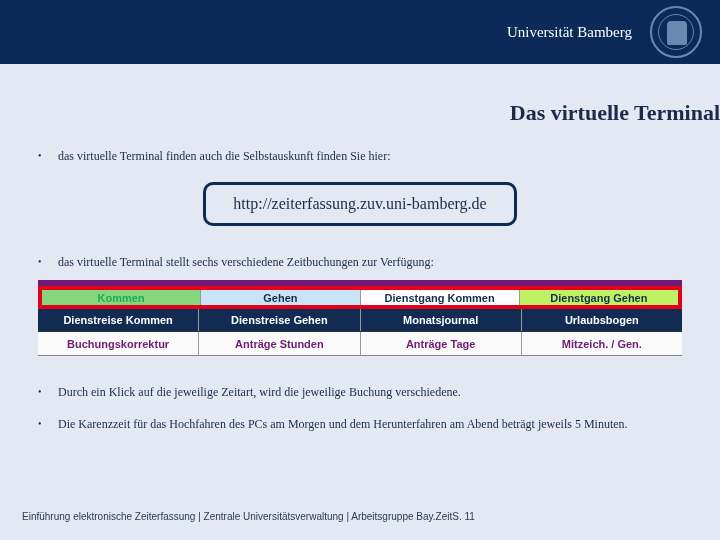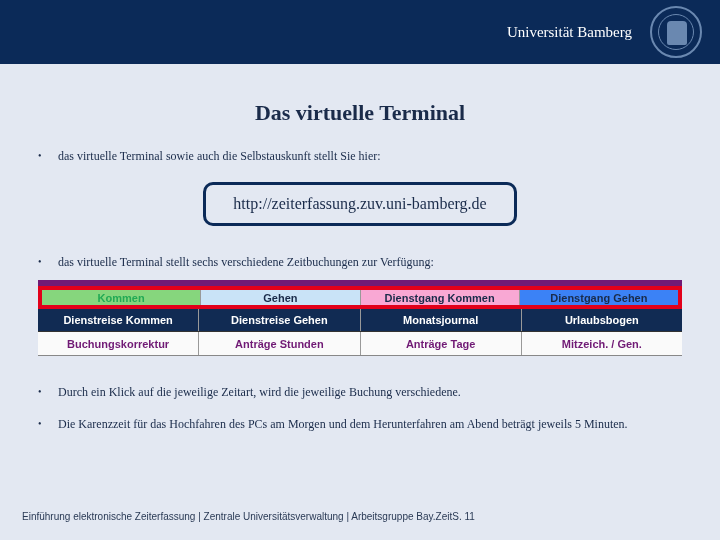--- a/index.html
+++ b/index.html
@@ -2,57 +2,57 @@
 <html><head>
 <meta charset="utf-8">
 <style>
   *{margin:0;padding:0;box-sizing:border-box}
   body{width:720px;height:540px;background:#e3e8f2;font-family:Georgia,serif;color:#1a2b4a;overflow:hidden;position:relative}
   .header{height:64px;background:#0b2a58;position:relative}
   .uni-name{position:absolute;right:88px;top:24px;color:#fff;font-family:Georgia,serif;font-size:15px}
   .seal{position:absolute;right:18px;top:6px;width:52px;height:52px;border:2px solid #6a88b0;border-radius:50%;display:flex;align-items:center;justify-content:center}
   .seal-inner{width:36px;height:36px;border:1px solid #6a88b0;border-radius:50%;position:relative}
   .seal-inner::before{content:"";position:absolute;top:6px;left:8px;width:20px;height:24px;background:#6a88b0;border-radius:4px 4px 2px 2px}
-  .title{text-align:center;font-family:Georgia,serif;font-size:22px;margin-top:36px}
+  .title{text-align:right;font-family:Georgia,serif;font-size:22px;margin-top:36px}
   .content{padding:0 38px}
   ul{list-style:none}
   .bullet{display:flex;align-items:flex-start;margin-top:22px;font-size:12px}
   .bullet .dot{width:20px;flex-shrink:0;font-size:10px;line-height:16px}
   .bullet .txt{flex:1;line-height:16px}
   .url-box{margin:18px auto 0;width:314px;border:3px solid #0b2a58;border-radius:10px;padding:10px 16px;font-size:16px;text-align:center;background:#e3e8f2}
   .tbl-wrap{margin-top:10px;border-top:6px solid #701a75;border-bottom:1px solid #888}
   .trow{display:flex;height:23px}
   .tcell{flex:1;border-right:1px solid #999;display:flex;align-items:center;justify-content:center;font-family:Arial,sans-serif;font-size:11px;font-weight:bold}
   .tcell:last-child{border-right:none}
   .r1{border:4px solid #e2001a}
   .r1 .c1{background:#86d67d;color:#2a5}
   .r1 .c2{background:#c9e3f7}
-  .r1 .c3{background:#f9a8d4}
-  .r1 .c4{background:#3b82f6}
+  .r1 .c3{background:#ffffff}
+  .r1 .c4{background:#bef264}
   .r2{background:#112b53;color:#fff;border-bottom:1px solid #333}
   .r3{background:#fafafa;color:#701a75}
   .footer{position:absolute;bottom:18px;left:22px;right:22px;display:flex;justify-content:flex-start;font-family:Arial,sans-serif;font-size:10px;color:#2a3a55}
 </style>
 </head>
 <body>
 
 <div class="header">
   <div class="uni-name">Universität Bamberg</div>
   <div class="seal">
       <div class="seal-inner"></div>
     </div>
 </div>
 
 <h1 class="title">Das virtuelle Terminal</h1>
 
 <div class="content">
   <ul>
     <li class="bullet">
       <span class="dot">•</span>
-      <span class="txt">das virtuelle Terminal sowie auch die Selbstauskunft stellt Sie hier:</span>
+      <span class="txt">das virtuelle Terminal finden auch die Selbstauskunft finden Sie hier:</span>
     </li>
   </ul>
 
   <div class="url-box">
     <span>http://zeiterfassung.zuv.uni-bamberg.de</span>
   </div>
 
   <ul>
     <li class="bullet" style="margin-top:28px">
       <span class="dot">•</span>

